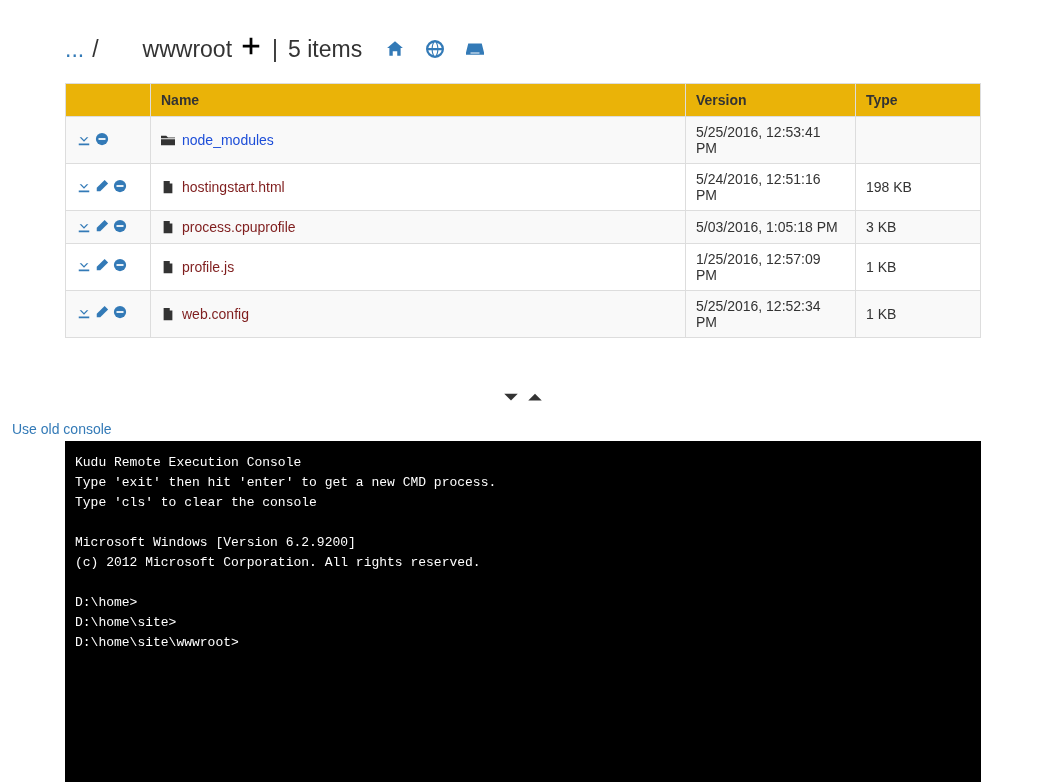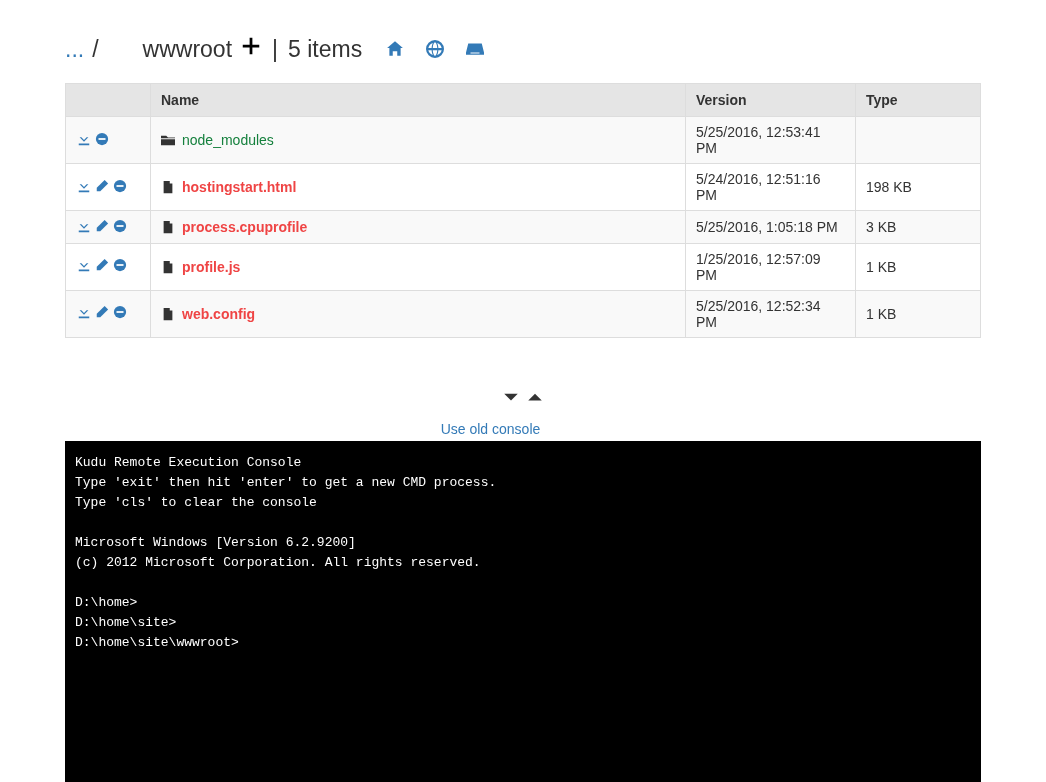--- a/index.html
+++ b/index.html
@@ -70,21 +70,21 @@
       fill: currentColor;
     }
     table.file-table {
       width: 100%;
       border-collapse: collapse;
       border: 1px solid #ddd;
       margin-top: 0;
     }
     .file-table th {
       text-align: left;
-      background: #e5e5e5;
+      background: #eab308;
       border: 1px solid #ddd;
       padding: 8px 10px;
       font-weight: 700;
       color: #333;
       font-size: 14px;
     }
     .file-table td {
       border: 1px solid #ddd;
       padding: 7px 10px;
       font-size: 14px;
@@ -137,42 +137,41 @@
       width: 14px;
       height: 14px;
       display: inline-flex;
     }
     .file-type-icon svg {
       width: 14px;
       height: 14px;
       fill: currentColor;
     }
     .file-name-link {
-      color: #15803d;
+      color: #1d4ed8;
       text-decoration: none;
       cursor: pointer;
     }
     .file-name-plain {
-      color: #ef4444;
-      font-weight: bold;
+      color: #7f1d1d;
     }
     .toggle-bar {
       text-align: center;
       padding: 50px 0 12px 0;
       cursor: pointer;
       color: #333;
     }
     .toggle-bar svg {
       width: 20px;
       height: 18px;
       fill: currentColor;
     }
     .old-console-link {
-      text-align: center;
-      padding: 0 65px 4px 0;
+      text-align: left;
+      padding: 0 65px 4px 12px;
       font-size: 14px;
     }
     .old-console-link a {
       color: #337ab7;
       text-decoration: none;
       cursor: pointer;
     }
     .console {
       background: #000;
       color: #fff;
@@ -314,21 +313,21 @@
           <td>
             <span class="file-name-cell">
               <span class="file-type-icon">
                 <svg viewBox="0 0 16 16">
                   <path d="M3 1h7l3 3v11H3V1zm7 0v3h3"></path>
                 </svg>
               </span>
               <span class="file-name-plain">process.cpuprofile</span>
             </span>
           </td>
-          <td>5/25/2016, 1:05:18 PM</td>
+          <td>5/03/2016, 1:05:18 PM</td>
           <td>3 KB</td>
         </tr>
         <tr>
           <td class="col-actions"><span class="action-icons">
               <span class="action-icon">
                 <svg viewBox="0 0 16 16">
                   <path d="M8 1v8L5 6H3l5 5 5-5h-2L8 9V1H8zM2 13h12v2H2z"></path>
                 </svg>
               </span>
               <span class="action-icon">

